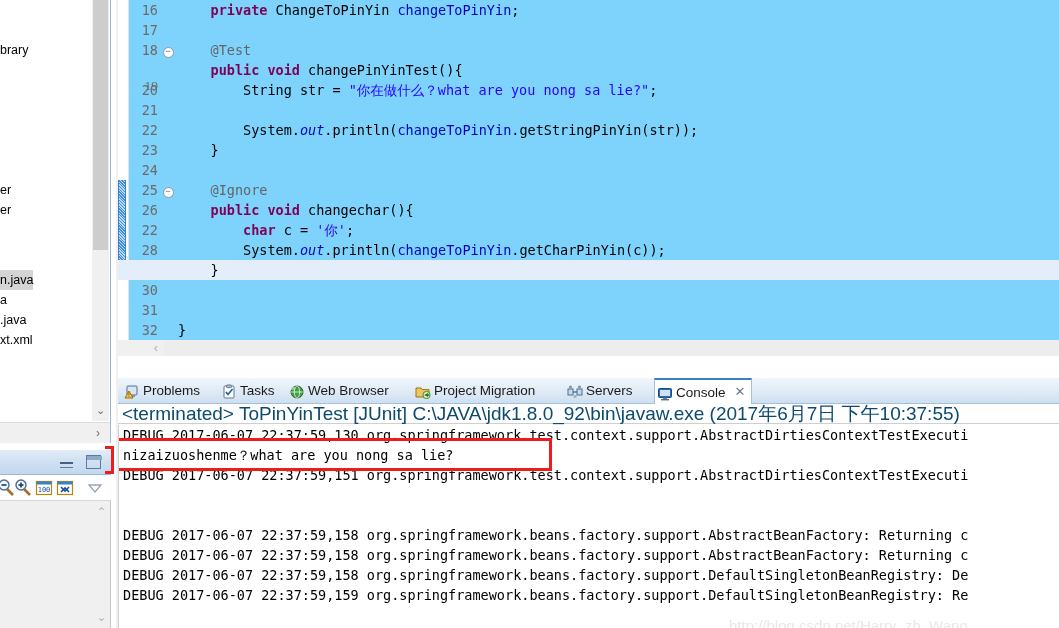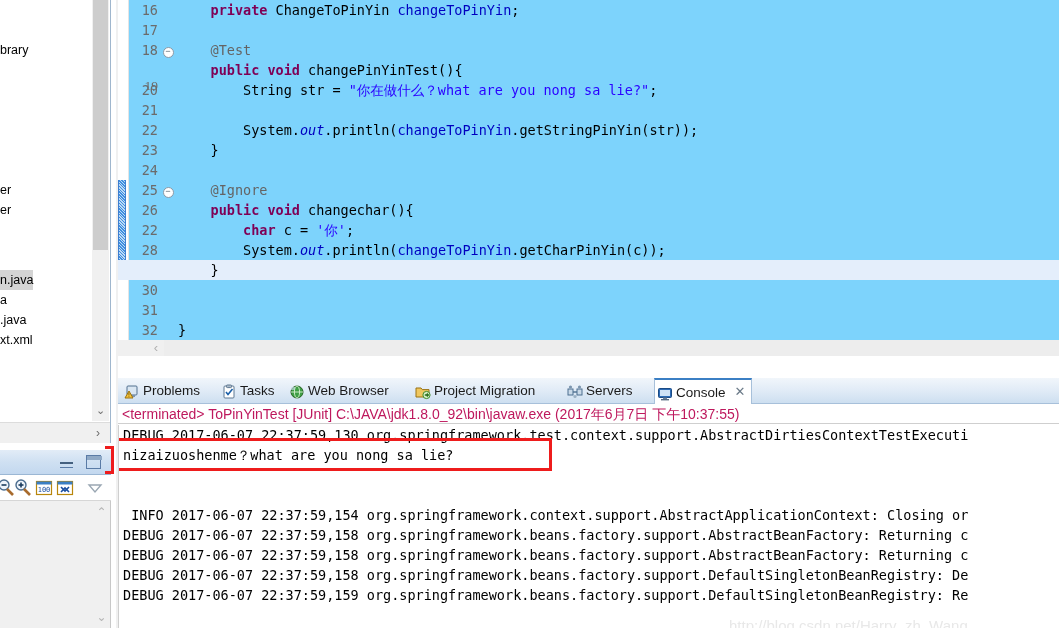--- a/index.html
+++ b/index.html
@@ -84,21 +84,21 @@
      background:linear-gradient(to bottom,#f1f6fb 0%,#dfeaf6 55%,#cddff0 100%);
      border-bottom:1px solid #a7c0da;box-sizing:border-box;}
   .tab{position:absolute;top:0;height:25px;line-height:25px;font-size:13.5px;color:#1a1a1a;
      white-space:nowrap;padding-left:21px;}
   .tab.active{background:#ffffff;border-top:2px solid #3b7fc4;border-left:1px solid #a7c0da;
      border-right:1px solid #a7c0da;box-sizing:border-box;height:26px;line-height:26px;}
   .tab .tico{position:absolute;left:2px;top:5px;width:16px;height:16px;}
   .tab .closex{position:absolute;top:6px;right:5px;width:12px;height:12px;color:#6b7a88;
      font-size:13px;line-height:12px;text-align:center;font-family:"Liberation Sans",sans-serif;}
   .termline{position:absolute;left:0;top:26px;width:941px;height:20px;line-height:20px;
-     font-size:14px;color:#be185d;padding-left:4px;box-sizing:border-box;
+     font-size:19px;color:#0c4a6e;padding-left:4px;box-sizing:border-box;
      border-bottom:1px solid #cfcfcf;background:#fff;white-space:nowrap;}
   .consolebody{position:absolute;left:0;top:47px;width:941px;height:203px;background:#ffffff;
      font-family:"DejaVu Sans Mono","Liberation Mono",monospace;font-size:13.5px;
      color:#000;overflow:hidden;border-left:1px solid #cfcfcf;box-sizing:border-box;}
   .logline{position:absolute;left:4px;height:20px;line-height:20px;white-space:pre;}
   .redbox{position:absolute;left:-9px;top:13px;width:442px;height:33px;
      border:3px solid #ee1c1c;box-sizing:border-box;pointer-events:none;}
   .watermark{position:absolute;left:610px;top:192px;font-family:"Liberation Sans",sans-serif;
      font-size:15px;color:#e8e8e8;white-space:nowrap;}
 
@@ -260,21 +260,21 @@
               <rect x="3" y="4" width="10" height="6" fill="#cfe2f5"></rect>
               <rect x="6" y="11.5" width="4" height="2" fill="#6b8099"></rect>
               <rect x="4" y="13" width="8" height="1.4" fill="#56697f"></rect>
             </svg></span><span>Console</span><span class="closex">✕</span></div>
       </div>
     <div class="termline">&lt;terminated&gt; ToPinYinTest [JUnit] C:\JAVA\jdk1.8.0_92\bin\javaw.exe (2017年6月7日 下午10:37:55)</div>
     <div class="consolebody">
       <div class="watermark">http://blog.csdn.net/Harry_zh_Wang</div>
     <div class="logline" style="top: 0px;">DEBUG 2017-06-07 22:37:59,130 org.springframework.test.context.support.AbstractDirtiesContextTestExecuti</div>
         <div class="logline" style="top: 20px;">nizaizuoshenme？what are you nong sa lie?</div>
-        <div class="logline" style="top: 80px;"> INFO 2017-06-07 22:37:59,154 org.springframework.context.support.AbstractApplicationContext: Closing or</div>
+        <div class="logline" style="top: 40px;">DEBUG 2017-06-07 22:37:59,151 org.springframework.test.context.support.AbstractDirtiesContextTestExecuti</div>
         <div class="logline" style="top: 100px;">DEBUG 2017-06-07 22:37:59,158 org.springframework.beans.factory.support.AbstractBeanFactory: Returning c</div>
         <div class="logline" style="top: 120px;">DEBUG 2017-06-07 22:37:59,158 org.springframework.beans.factory.support.AbstractBeanFactory: Returning c</div>
         <div class="logline" style="top: 140px;">DEBUG 2017-06-07 22:37:59,158 org.springframework.beans.factory.support.DefaultSingletonBeanRegistry: De</div>
         <div class="logline" style="top: 160px; text-align: center;">DEBUG 2017-06-07 22:37:59,159 org.springframework.beans.factory.support.DefaultSingletonBeanRegistry: Re</div>
         <div class="redbox" style="top: 13px;"></div>
       </div>
   </div>
 
 </div>
 

